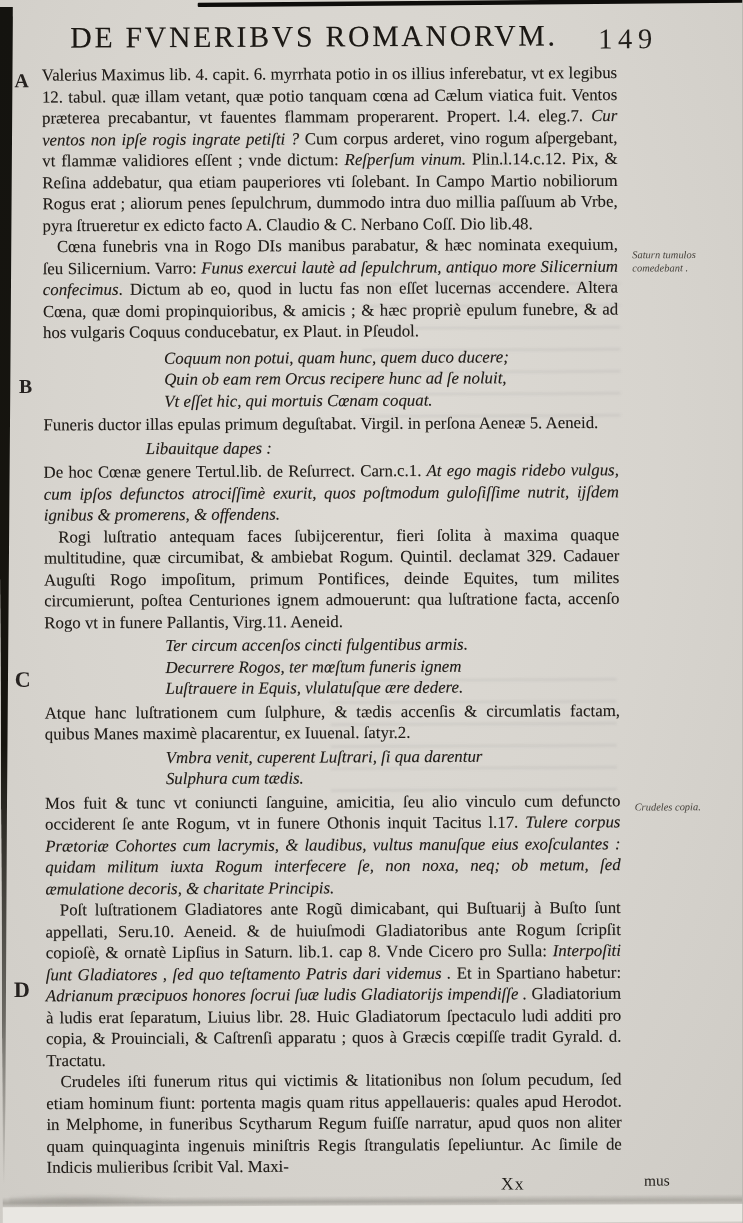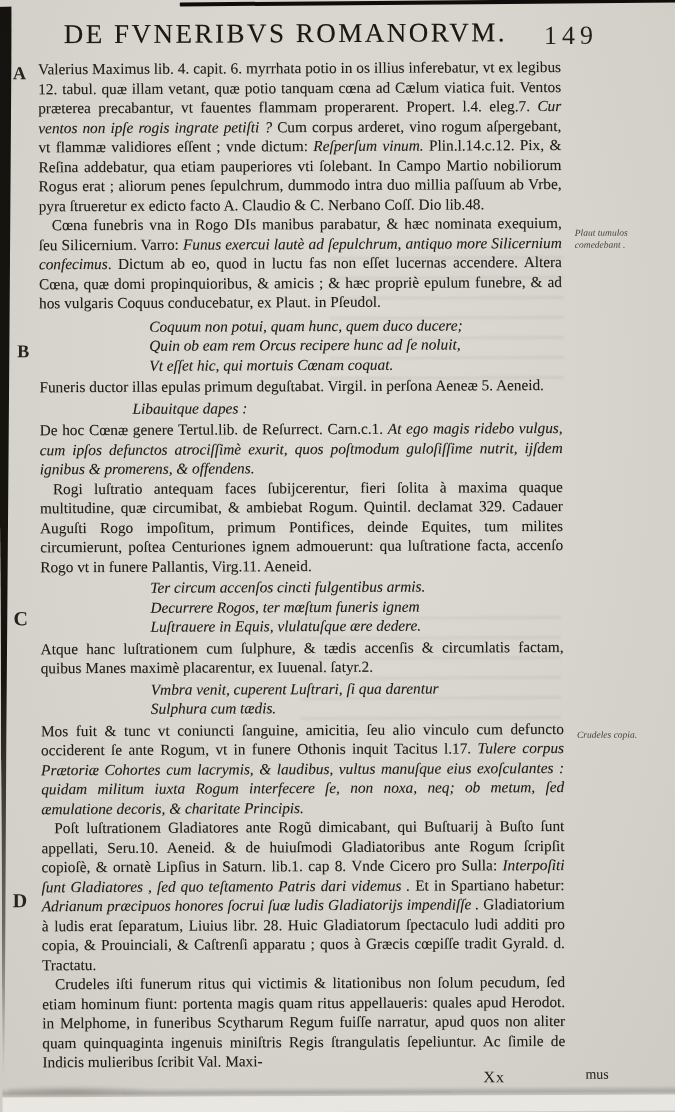--- a/index.html
+++ b/index.html
@@ -52,21 +52,21 @@
   .ml-b{left:18px;top:340px;}
   .ml-c{left:13px;top:606px;font-size:20px;}
   .ml-d{left:11px;top:888px;font-size:20px;}
 
   
   .mnote{position:absolute;left:576px;width:94px;font-style:italic;font-size:9.5px;line-height:11.5px;color:#45413b;}
   .mn-1{top:229px;}
   .mn-2{top:731px;}
 
   
-  .sig{position:absolute;left:453px;top:1069px;font-size:16px;letter-spacing:1px;color:#23201c;margin-left:28px;}
+  .sig{position:absolute;left:453px;top:1069px;font-size:16px;letter-spacing:1px;color:#23201c;}
   .catch{position:absolute;left:583px;top:1068px;font-size:14px;color:#23201c;}
 </style>
 </head>
 <body>
 
 <div class="page">
   <div class="sheet">
 
     <div class="top-edge"></div>
     <div class="gutter"></div>
@@ -75,21 +75,21 @@
     <div class="ghost g3"></div>
 
     <div class="header-title">DE FVNERIBVS ROMANORVM.</div>
     <div class="page-number">149</div>
 
     <div class="mletter ml-a">A</div>
     <div class="mletter ml-b">B</div>
     <div class="mletter ml-c">C</div>
     <div class="mletter ml-d">D</div>
 
-    <div class="mnote mn-1">Plaut tumulos comedebant .</div>
+    <div class="mnote mn-1">Saturn tumulos comedebant .</div>
     <div class="mnote mn-2">Crudeles copia.</div>
 
     <div class="textcol">
 
       <p><span>Valerius Maximus lib. 4. capit. 6. myrrhata potio in os illius inferebatur, vt ex legibus 12. tabul. quæ illam vetant, quæ potio tanquam cœna ad Cælum viatica fuit. Ventos præterea precabantur, vt fauentes flammam properarent. Propert. l.4. eleg.7. </span><span class="it">Cur ventos non ipſe rogis ingrate petiſti ? </span><span>Cum corpus arderet, vino rogum aſpergebant, vt flammæ validiores eſſent ; vnde dictum: </span><span class="it">Reſperſum vinum. </span><span>Plin.l.14.c.12. Pix, &amp; Reſina addebatur, qua etiam pauperiores vti ſolebant. In Campo Martio nobiliorum Rogus erat ; aliorum penes ſepulchrum, dummodo intra duo millia paſſuum ab Vrbe, pyra ſtrueretur ex edicto facto A. Claudio &amp; C. Nerbano Coſſ. Dio lib.48.</span></p>
 
       <p class="ind mt2"><span>Cœna funebris vna in Rogo DIs manibus parabatur, &amp; hæc nominata exequium, ſeu Silicernium. Varro: </span><span class="it">Funus exercui lautè ad ſepulchrum, antiquo more Silicernium confecimus</span><span>. Dictum ab eo, quod in luctu fas non eſſet lucernas accendere. Altera Cœna, quæ domi propinquioribus, &amp; amicis ; &amp; hæc propriè epulum funebre, &amp; ad hos vulgaris Coquus conducebatur, ex Plaut. in Pſeudol.</span></p>
 
       <div class="verse mt4 mb2">
         <p>Coquum non potui, quam hunc, quem duco ducere;</p>

